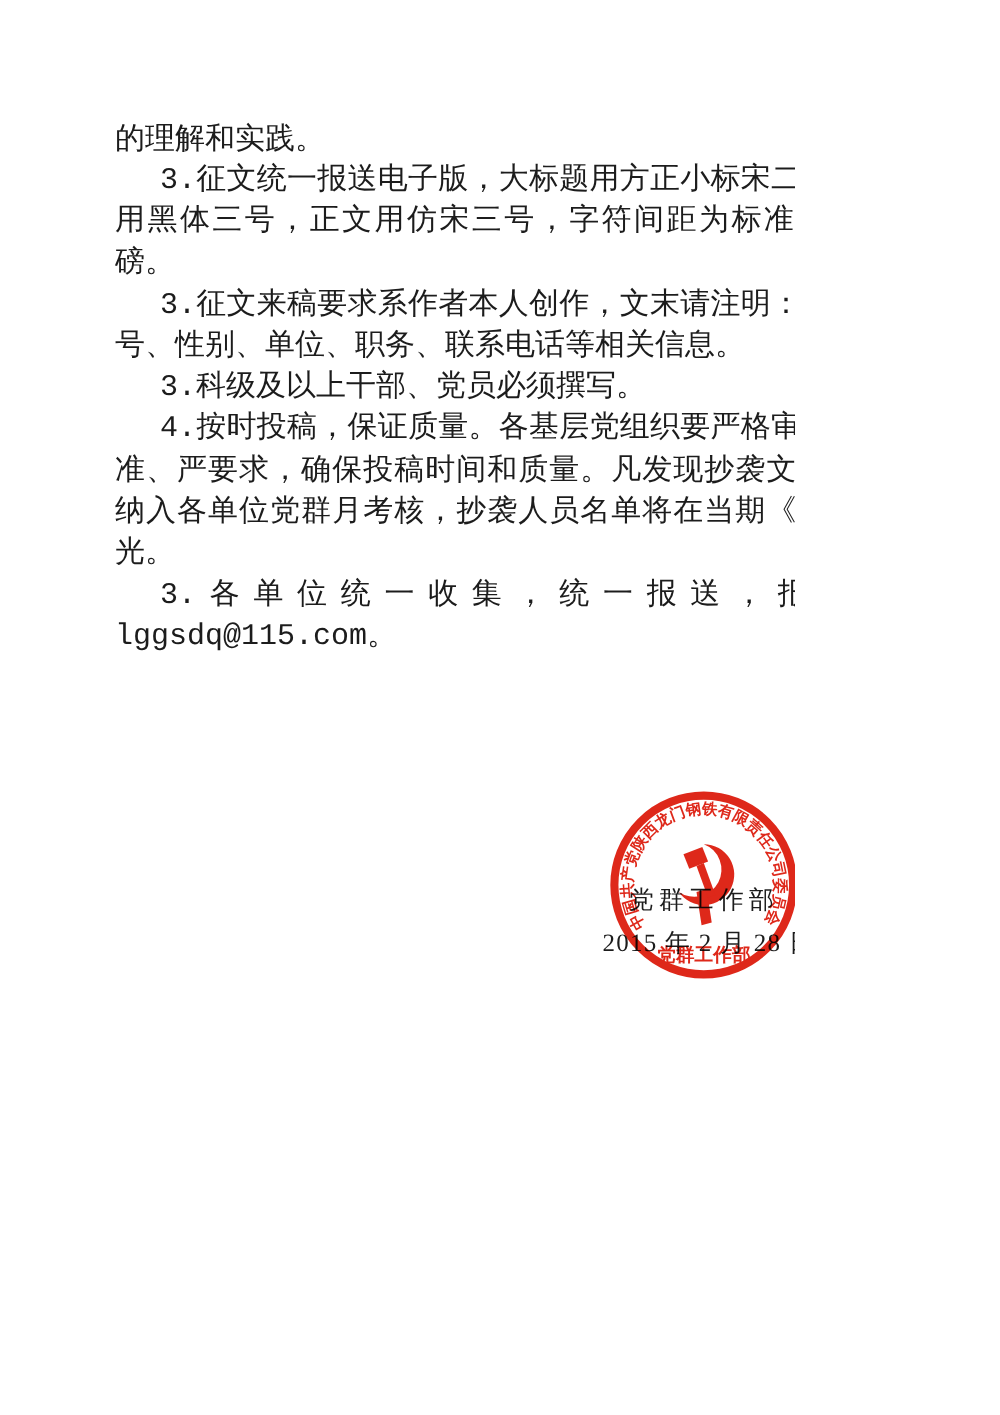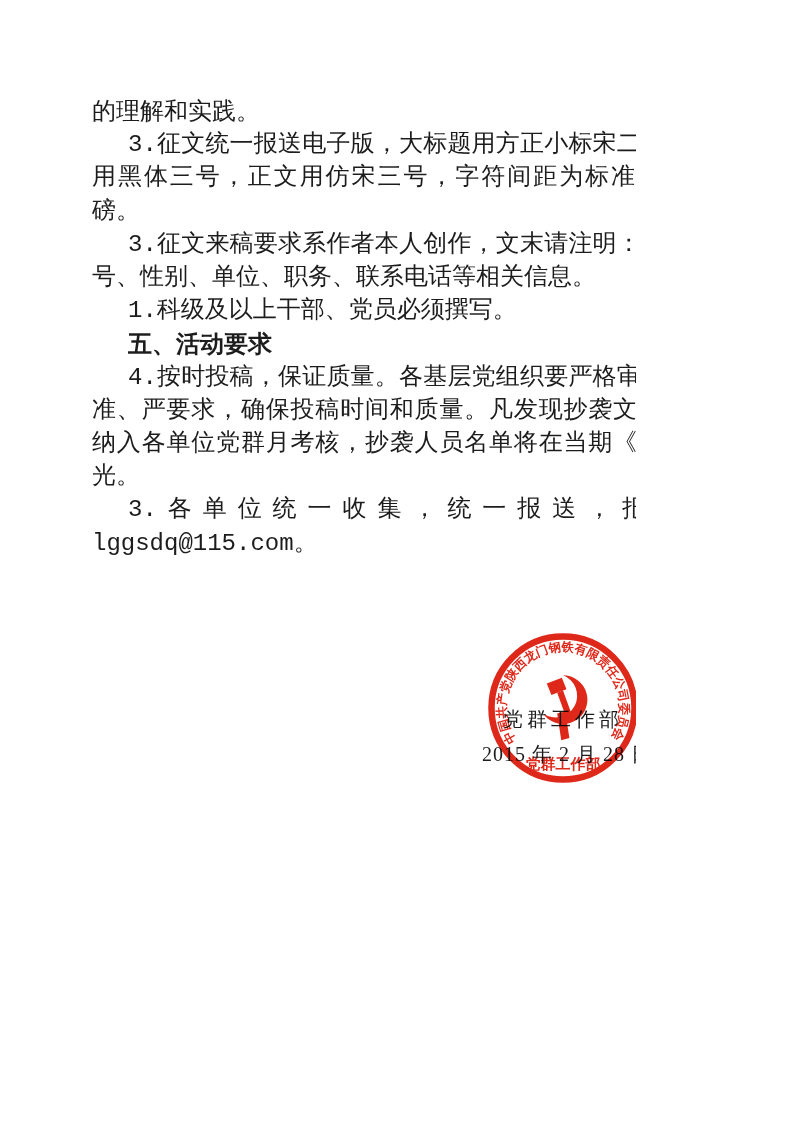--- a/index.html
+++ b/index.html
@@ -54,22 +54,21 @@
 </style>
 </head>
 <body>
 
 <div class="page">
 
   <div class="content" id="doc-body">
       <p class="para">的理解和实践。</p>
       <p class="para indent">3.征文统一报送电子版，大标题用方正小标宋二号，一级标题用黑体三号，正文用仿宋三号，字符间距为标准，行距为 25 磅。</p>
       <p class="para indent">3.征文来稿要求系作者本人创作，文末请注明：作者姓名、工号、性别、单位、职务、联系电话等相关信息。</p>
-      <p class="para indent">1.科级及以上干部、党员必须撰写。</p>
-      <p class="para indent head">五、活动要求</p>
+      <p class="para indent">3.科级及以上干部、党员必须撰写。</p>
       <p class="para indent">4.按时投稿，保证质量。各基层党组织要严格审查把关，高标准、严要求，确保投稿时间和质量。凡发现抄袭文章，将抄袭率纳入各单位党群月考核，抄袭人员名单将在当期《龙门钢铁》曝光。</p>
       <p class="para indent">3.各单位统一收集，统一报送，报送邮箱：lggsdq@115.com。</p>
     </div>
 
   <div class="sig-dept">党群工作部</div>
 
   <div class="sig-date">2015 年 2 月 28 日</div>
 
   <svg class="seal" viewBox="0 0 152 152" xmlns="http://www.w3.org/2000/svg">
 

